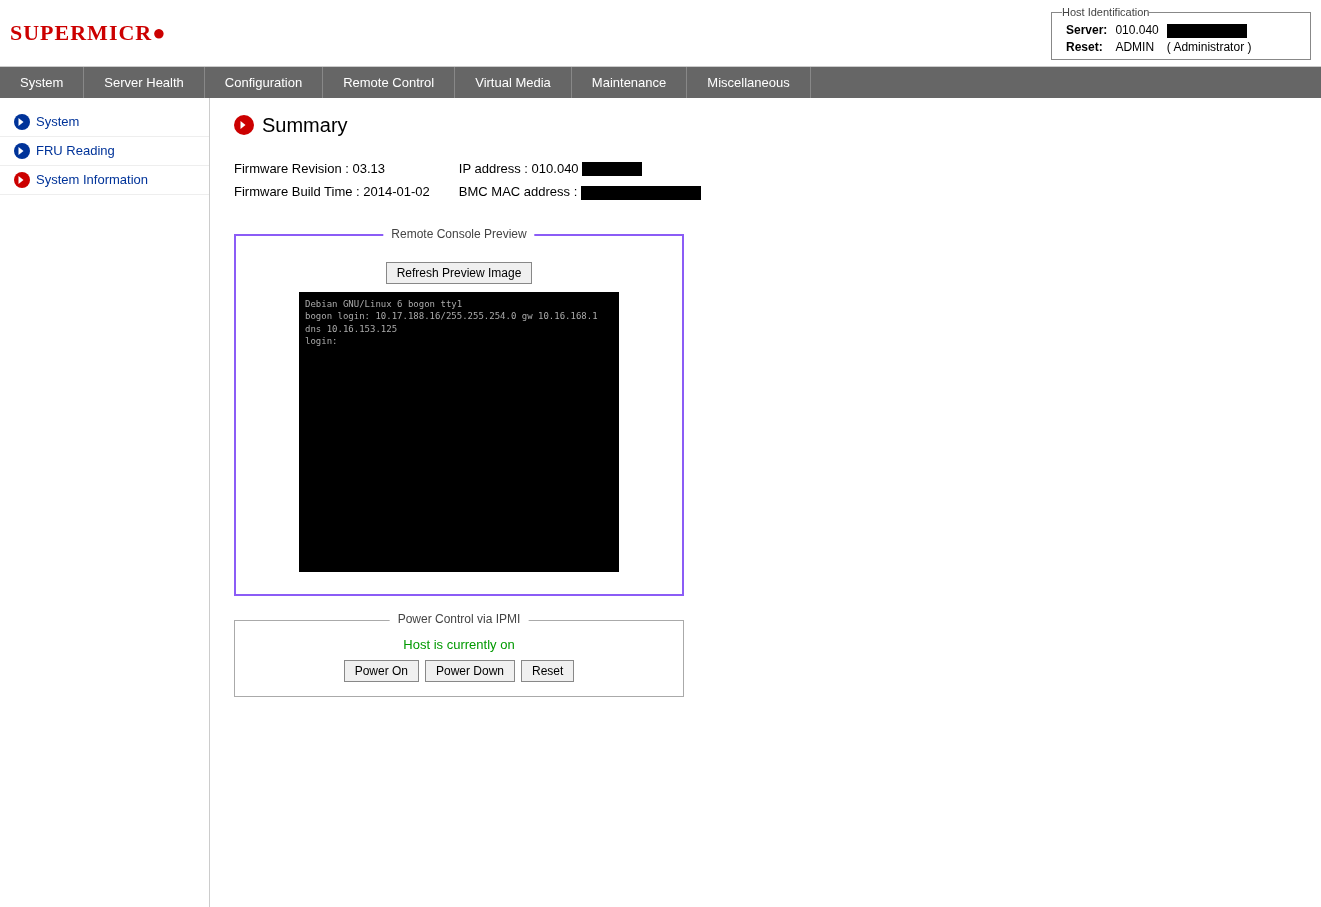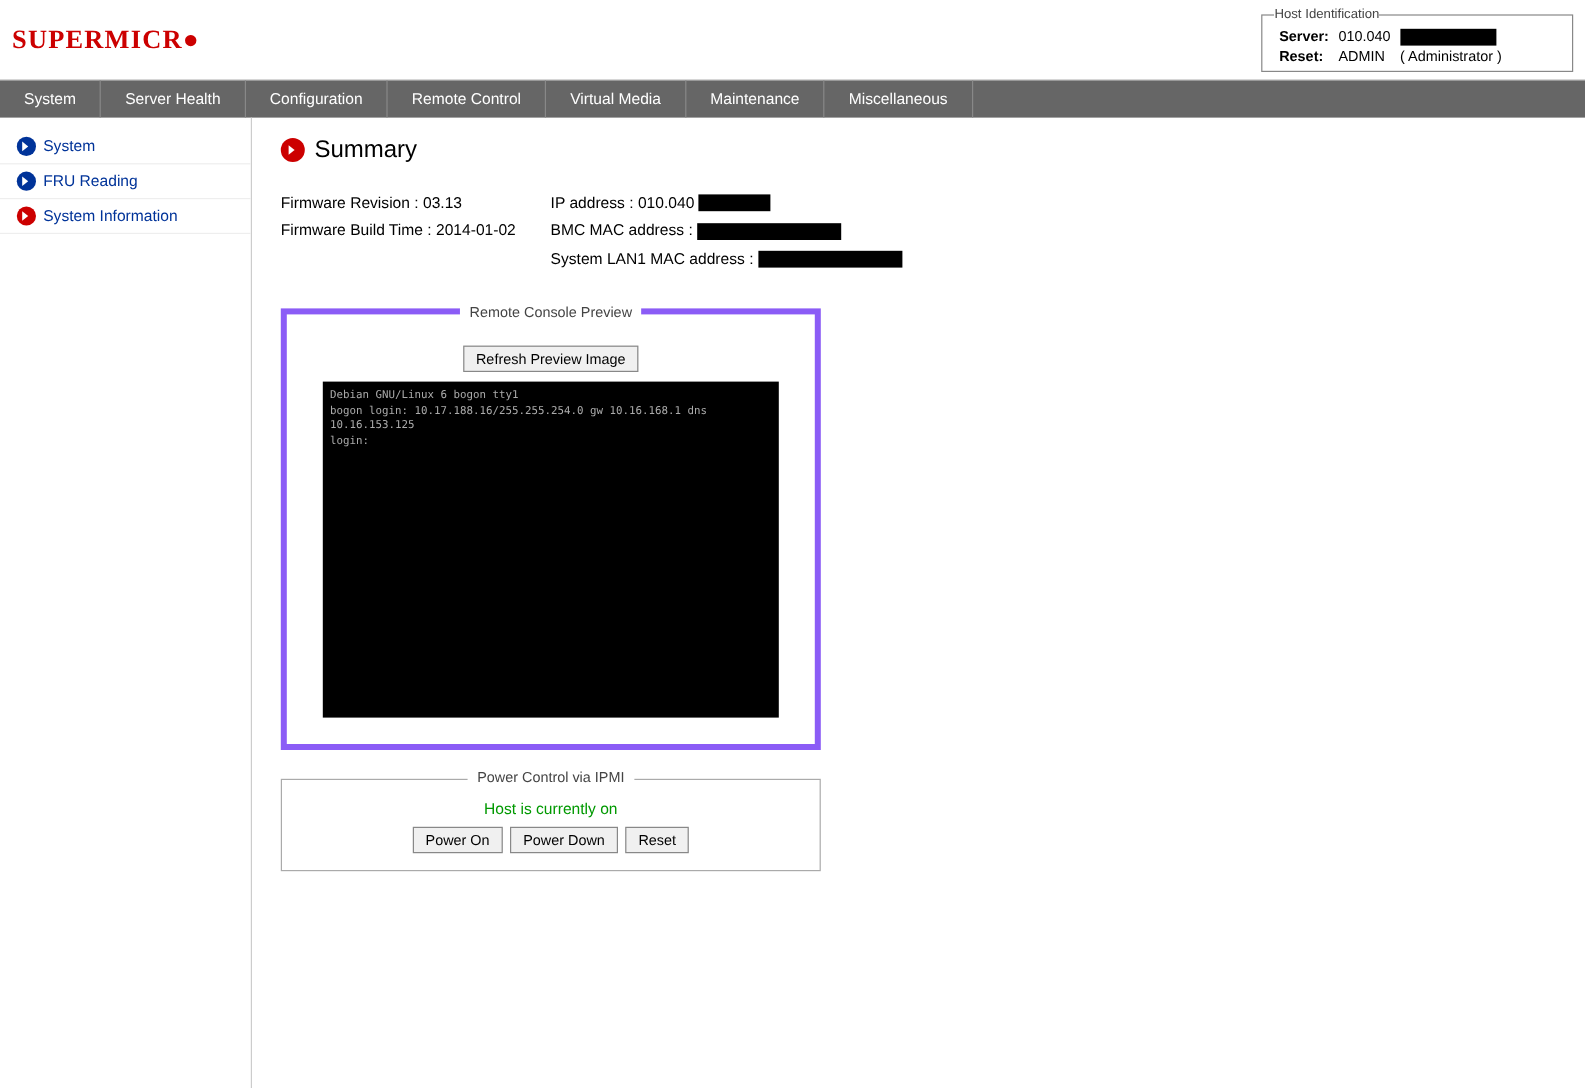--- a/index.html
+++ b/index.html
@@ -31,26 +31,26 @@
     #main { flex: 1; padding: 16px 24px; }
 
     
     .page-title { display: flex; align-items: center; gap: 8px; font-size: 20px; margin-bottom: 20px; }
 
     
     .info-section { display: flex; gap: 29px; margin-bottom: 30px; }
     .info-col { line-height: 1.8; }
     .info-col div { font-size: 13px; }
 
-    .section-wrapper { position: relative; border: 5px solid #8b5cf6; max-width: 450px; margin-bottom: 24px; padding: 16px 12px 12px 12px; }
+    .section-wrapper { position: relative; border: 2px solid #8b5cf6; max-width: 450px; margin-bottom: 24px; padding: 16px 12px 12px 12px; }
     .section-legend { position: absolute; top: -9px; left: 50%; transform: translateX(-50%); background: #fff; padding: 0 8px; font-size: 12px; color: #444; white-space: nowrap; }
 
     .preview-content { display: flex; flex-direction: column; align-items: center; padding: 10px; }
     .refresh-btn { font-size: 12px; padding: 3px 10px; margin-bottom: 8px; cursor: pointer; background: #f0f0f0; border: 1px solid #888; }
-    .console-screen { width: 380px; height: 280px; background: #000; color: #ccc; font-size: 9px; font-family: monospace; padding: 6px; overflow: hidden; }
+    .console-screen { width: 320px; height: 280px; background: #000; color: #ccc; font-size: 9px; font-family: monospace; padding: 6px; overflow: hidden; }
     .console-text { color: #aaa; line-height: 1.4; }
 
     
     .power-section { position: relative; border: 1px solid #aaa; max-width: 450px; margin-bottom: 24px; padding: 16px 12px 14px 12px; }
     .power-legend { position: absolute; top: -9px; left: 50%; transform: translateX(-50%); background: #fff; padding: 0 8px; font-size: 12px; color: #444; white-space: nowrap; }
     .host-status { color: #009900; font-size: 13px; text-align: center; margin-bottom: 8px; }
     .power-buttons { display: flex; gap: 6px; justify-content: center; }
     .power-btn { font-size: 12px; padding: 3px 10px; cursor: pointer; background: #f0f0f0; border: 1px solid #888; text-align: center; }
   </style>
 </head>
@@ -127,24 +127,20 @@
       <div class="info-col">
         <div>
           <span>IP address :</span>
           <span>010.040</span>
           <span class="redacted" style="min-width:60px;"></span>
         </div>
         <div>
           <span>BMC MAC address :</span>
           <span class="redacted-sm"></span>
         </div>
-        <div>
-          <span>System LAN1 MAC address :</span>
-          <span class="redacted-sm"></span>
-        </div>
       </div>
     </div>
 
     <div class="section-wrapper">
       <div class="section-legend">Remote Console Preview</div>
       <div class="preview-content">
         <button class="refresh-btn">Refresh Preview Image</button>
         <div class="console-screen">
           <div class="console-text">Debian GNU/Linux 6 bogon tty1</div>
           <div class="console-text">bogon login: 10.17.188.16/255.255.254.0 gw 10.16.168.1 dns 10.16.153.125</div>

